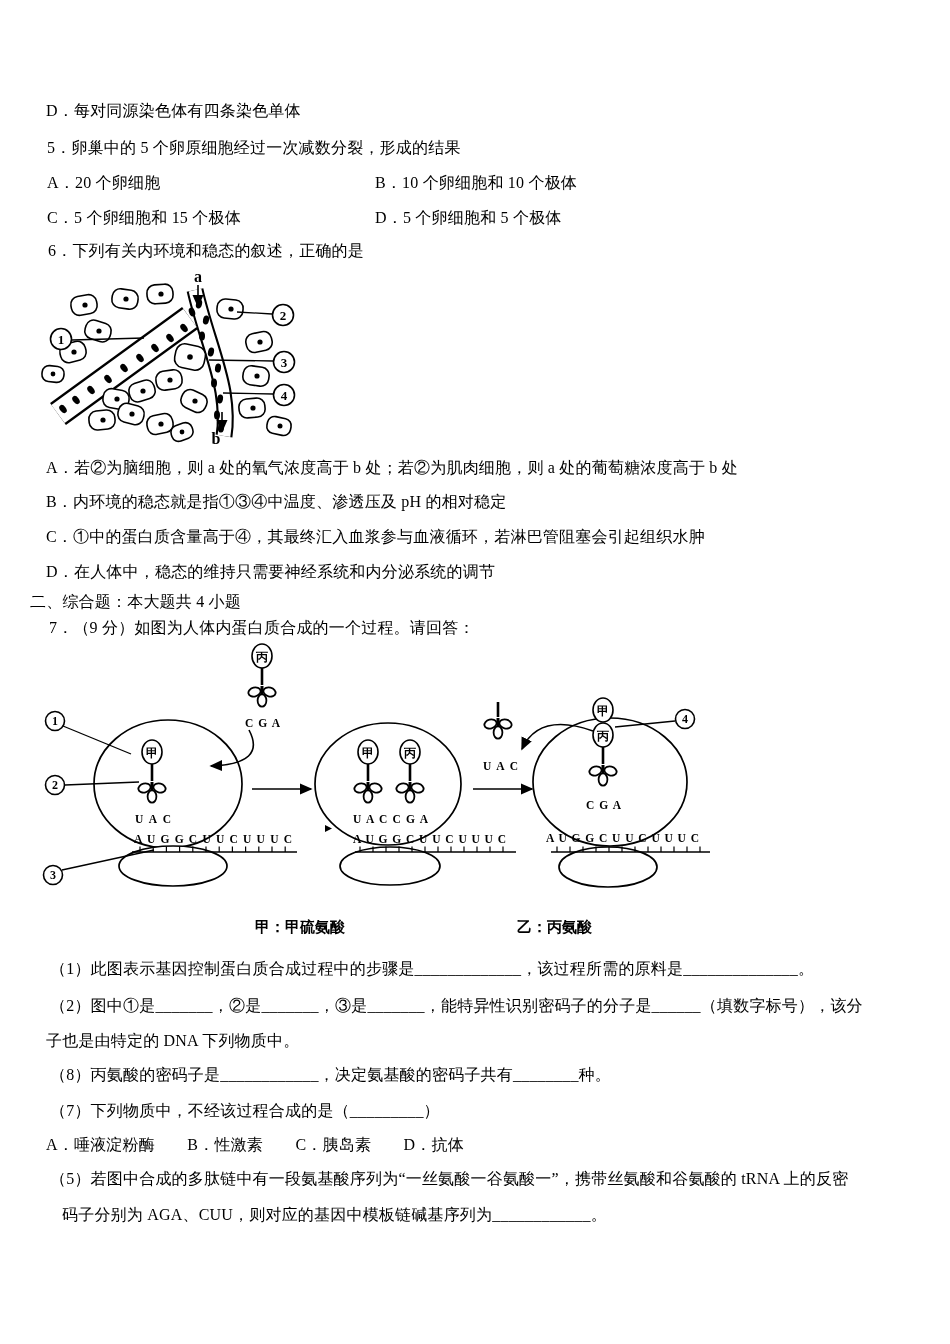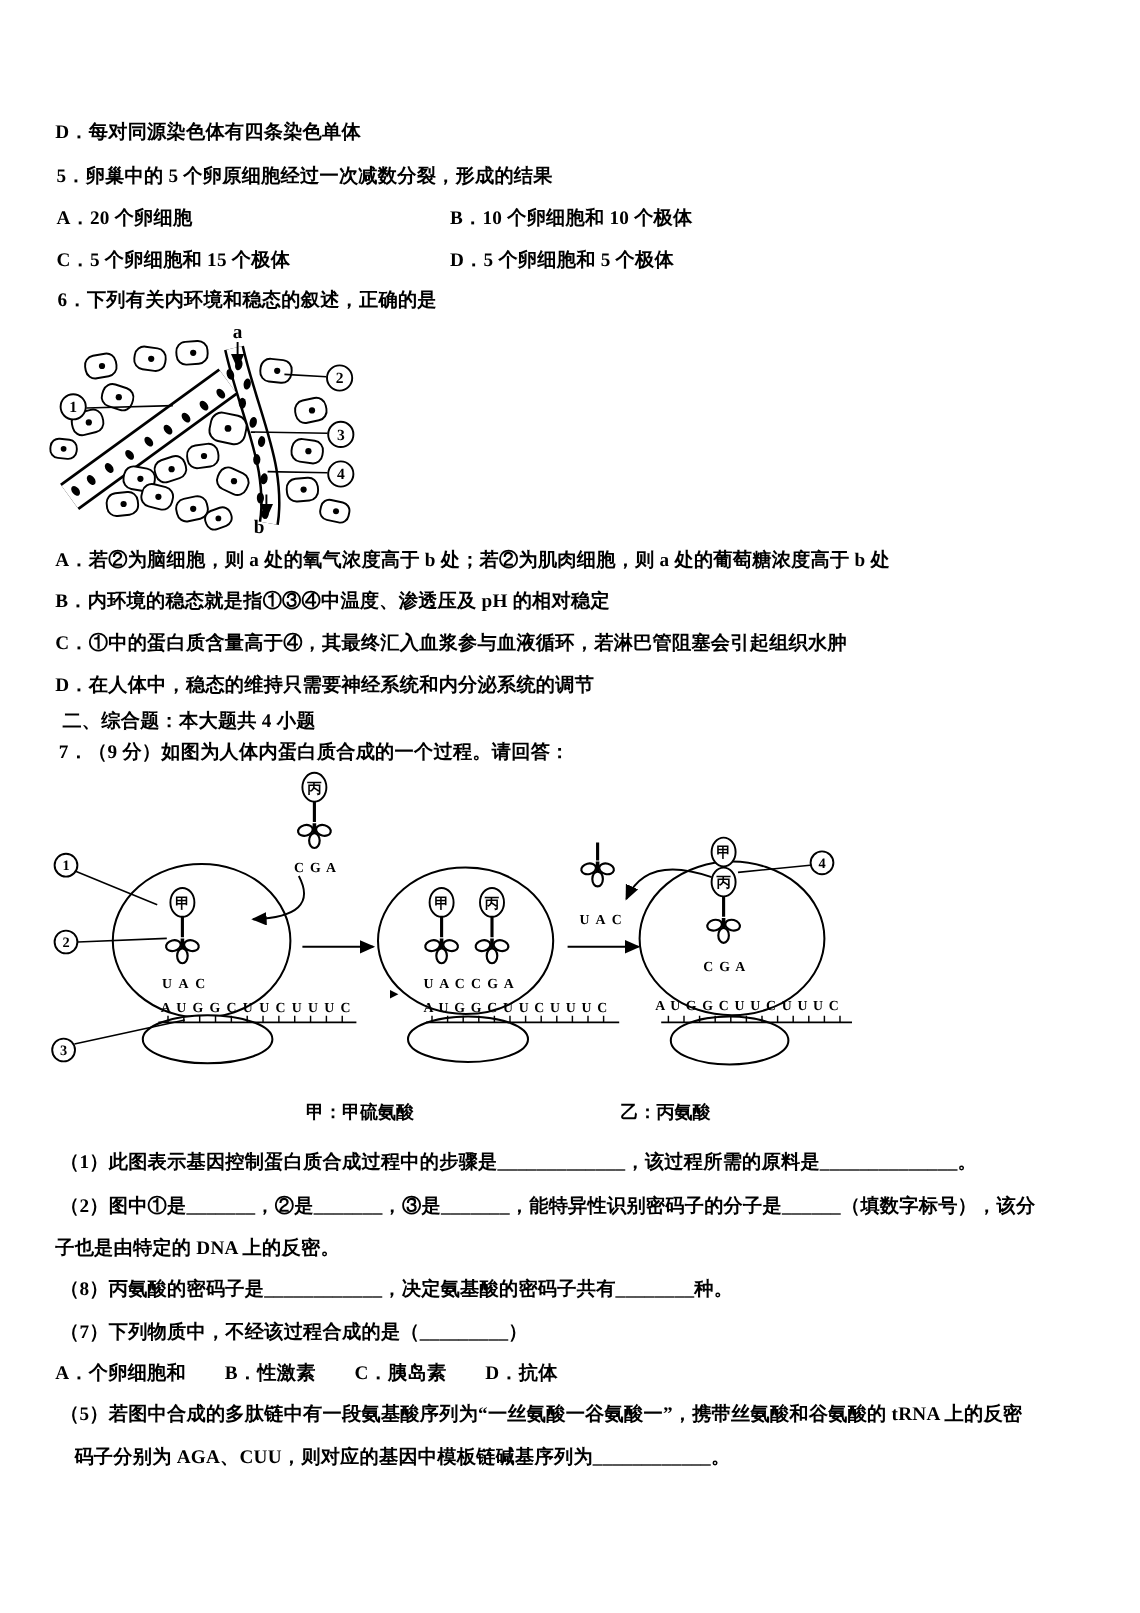--- a/index.html
+++ b/index.html
@@ -2,21 +2,21 @@
 <html><head>
 <meta charset="utf-8">
 <style>
   html,body{margin:0;padding:0;}
   body{
     width:950px;height:1344px;background:#ffffff;color:#000;
     font-family:"Liberation Serif","DejaVu Serif",serif;
     position:relative;overflow:hidden;
   }
   .ln{
-    position:absolute;font-size:16px;font-weight:700;line-height:19px;
+    position:absolute;font-size:16px;font-weight:400;line-height:19px;
     white-space:pre;letter-spacing:0.2px;
   }
   svg{position:absolute;}
   svg text{font-family:"Liberation Serif","DejaVu Serif",serif;fill:#000;}
   .cell{fill:#fff;stroke:#000;stroke-width:1.6;}
   .nuc{fill:#000;}
   .rbc{fill:#000;}
   .lead{stroke:#000;stroke-width:1.3;fill:none;}
   .circ{fill:#fff;stroke:#000;stroke-width:1.6;}
   .num1{font-size:13px;font-weight:bold;text-anchor:middle;}
@@ -39,28 +39,28 @@
 <div class="ln" style="left:47px;top:138px">5．卵巢中的 5 个卵原细胞经过一次减数分裂，形成的结果</div>
 <div class="ln" style="left:47px;top:173px">A．20 个卵细胞</div>
 <div class="ln" style="left:375px;top:173px">B．10 个卵细胞和 10 个极体</div>
 <div class="ln" style="left:47px;top:208px">C．5 个卵细胞和 15 个极体</div>
 <div class="ln" style="left:375px;top:208px">D．5 个卵细胞和 5 个极体</div>
 <div class="ln" style="left:48px;top:241px">6．下列有关内环境和稳态的叙述，正确的是</div>
 <div class="ln" style="left:46px;top:458px">A．若②为脑细胞，则 a 处的氧气浓度高于 b 处；若②为肌肉细胞，则 a 处的葡萄糖浓度高于 b 处</div>
 <div class="ln" style="left:46px;top:492px">B．内环境的稳态就是指①③④中温度、渗透压及 pH 的相对稳定</div>
 <div class="ln" style="left:46px;top:527px">C．①中的蛋白质含量高于④，其最终汇入血浆参与血液循环，若淋巴管阻塞会引起组织水肿</div>
 <div class="ln" style="left:46px;top:562px">D．在人体中，稳态的维持只需要神经系统和内分泌系统的调节</div>
-<div class="ln" style="left:52px;top:592px">二、综合题：本大题共 4 小题</div>
+<div class="ln" style="left:30px;top:592px">二、综合题：本大题共 4 小题</div>
 <div class="ln" style="left:49px;top:618px">7．（9 分）如图为人体内蛋白质合成的一个过程。请回答：</div>
 <div class="ln" style="left:50px;top:959px">（1）此图表示基因控制蛋白质合成过程中的步骤是_____________，该过程所需的原料是______________。</div>
 <div class="ln" style="left:50px;top:996px">（2）图中①是_______，②是_______，③是_______，能特异性识别密码子的分子是______（填数字标号），该分</div>
-<div class="ln" style="left:46px;top:1031px">子也是由特定的 DNA 上的反密。</div>
+<div class="ln" style="left:46px;top:1031px">子也是由特定的 DNA 下列物质中。</div>
 <div class="ln" style="left:50px;top:1065px">（8）丙氨酸的密码子是____________，决定氨基酸的密码子共有________种。</div>
 <div class="ln" style="left:50px;top:1101px">（7）下列物质中，不经该过程合成的是（_________）</div>
-<div class="ln" style="left:46px;top:1135px">A．个卵细胞和　　B．性激素　　C．胰岛素　　D．抗体</div>
+<div class="ln" style="left:46px;top:1135px">A．唾液淀粉酶　　B．性激素　　C．胰岛素　　D．抗体</div>
 <div class="ln" style="left:50px;top:1169px">（5）若图中合成的多肽链中有一段氨基酸序列为“一丝氨酸一谷氨酸一”，携带丝氨酸和谷氨酸的 tRNA 上的反密</div>
 <div class="ln" style="left:62px;top:1205px">码子分别为 AGA、CUU，则对应的基因中模板链碱基序列为____________。</div>
 
 <svg style="left:32px;top:268px" width="278" height="178" viewBox="0 0 278 178">
   <defs>
     <marker id="ah" markerWidth="9" markerHeight="9" refX="7" refY="3.5" orient="auto">
       <path d="M0,0L8,3.5L0,7Z" fill="#000"></path>
     </marker>
   </defs>
 

